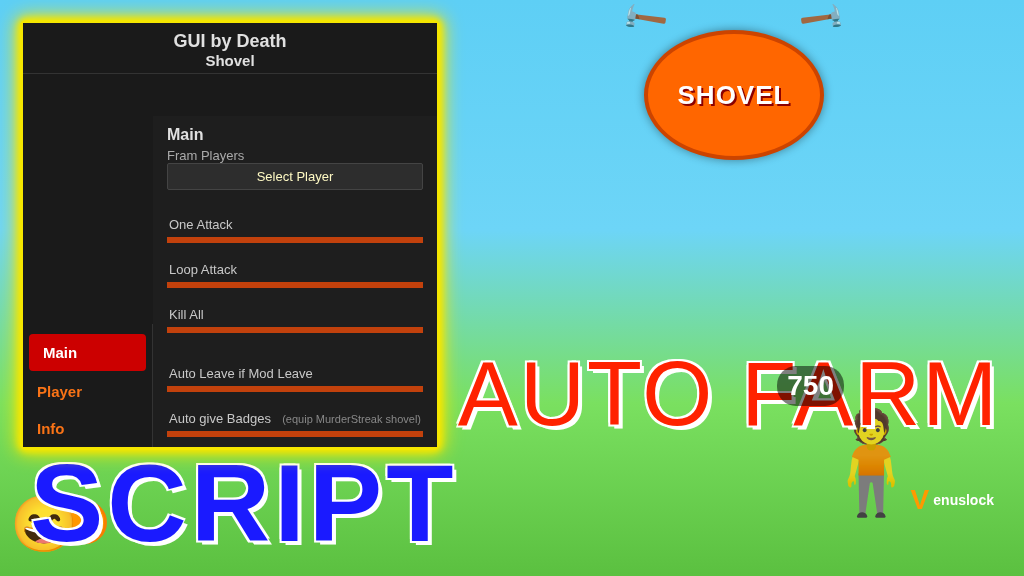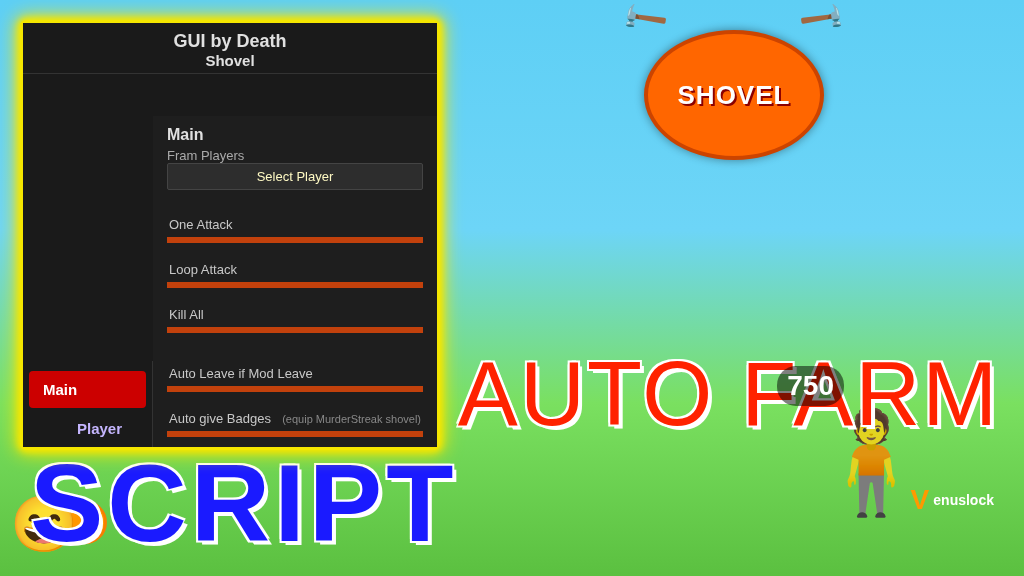--- a/index.html
+++ b/index.html
@@ -68,25 +68,24 @@
       width: 130px;
       background: #1a1a1a;
       display: flex;
       flex-direction: column;
       padding-top: 8px;
       border-right: 1px solid #333;
     }
 
     .sidebar-item {
       padding: 10px 14px;
-      color: #c4b5fd;
+      color: #f97316;
       font-size: 15px;
       cursor: pointer;
       font-weight: bold;
-      margin-left: 40px;
     }
 
     .sidebar-item.active {
       background: #cc0000;
       color: #fff;
       border-radius: 4px;
       margin: 2px 6px;
     }
 
     
@@ -257,20 +256,21 @@
 <div class="gui-panel">
   <div class="gui-header">
     <div class="gui-title">GUI by Death</div>
     <div class="gui-subtitle">Shovel</div>
   </div>
   <div class="gui-body">
 
     <div class="sidebar">
       <div class="sidebar-item active">Main</div>
       <div class="sidebar-item">Player</div>
+      <div class="sidebar-item">Info</div>
     </div>
 
     <div class="main-content">
       <div class="main-title">Main</div>
       <div class="section-label">Fram Players</div>
       <button class="select-player-btn">Select Player</button>
 
       <div class="menu-item">
         <span>One Attack</span>
       </div>

